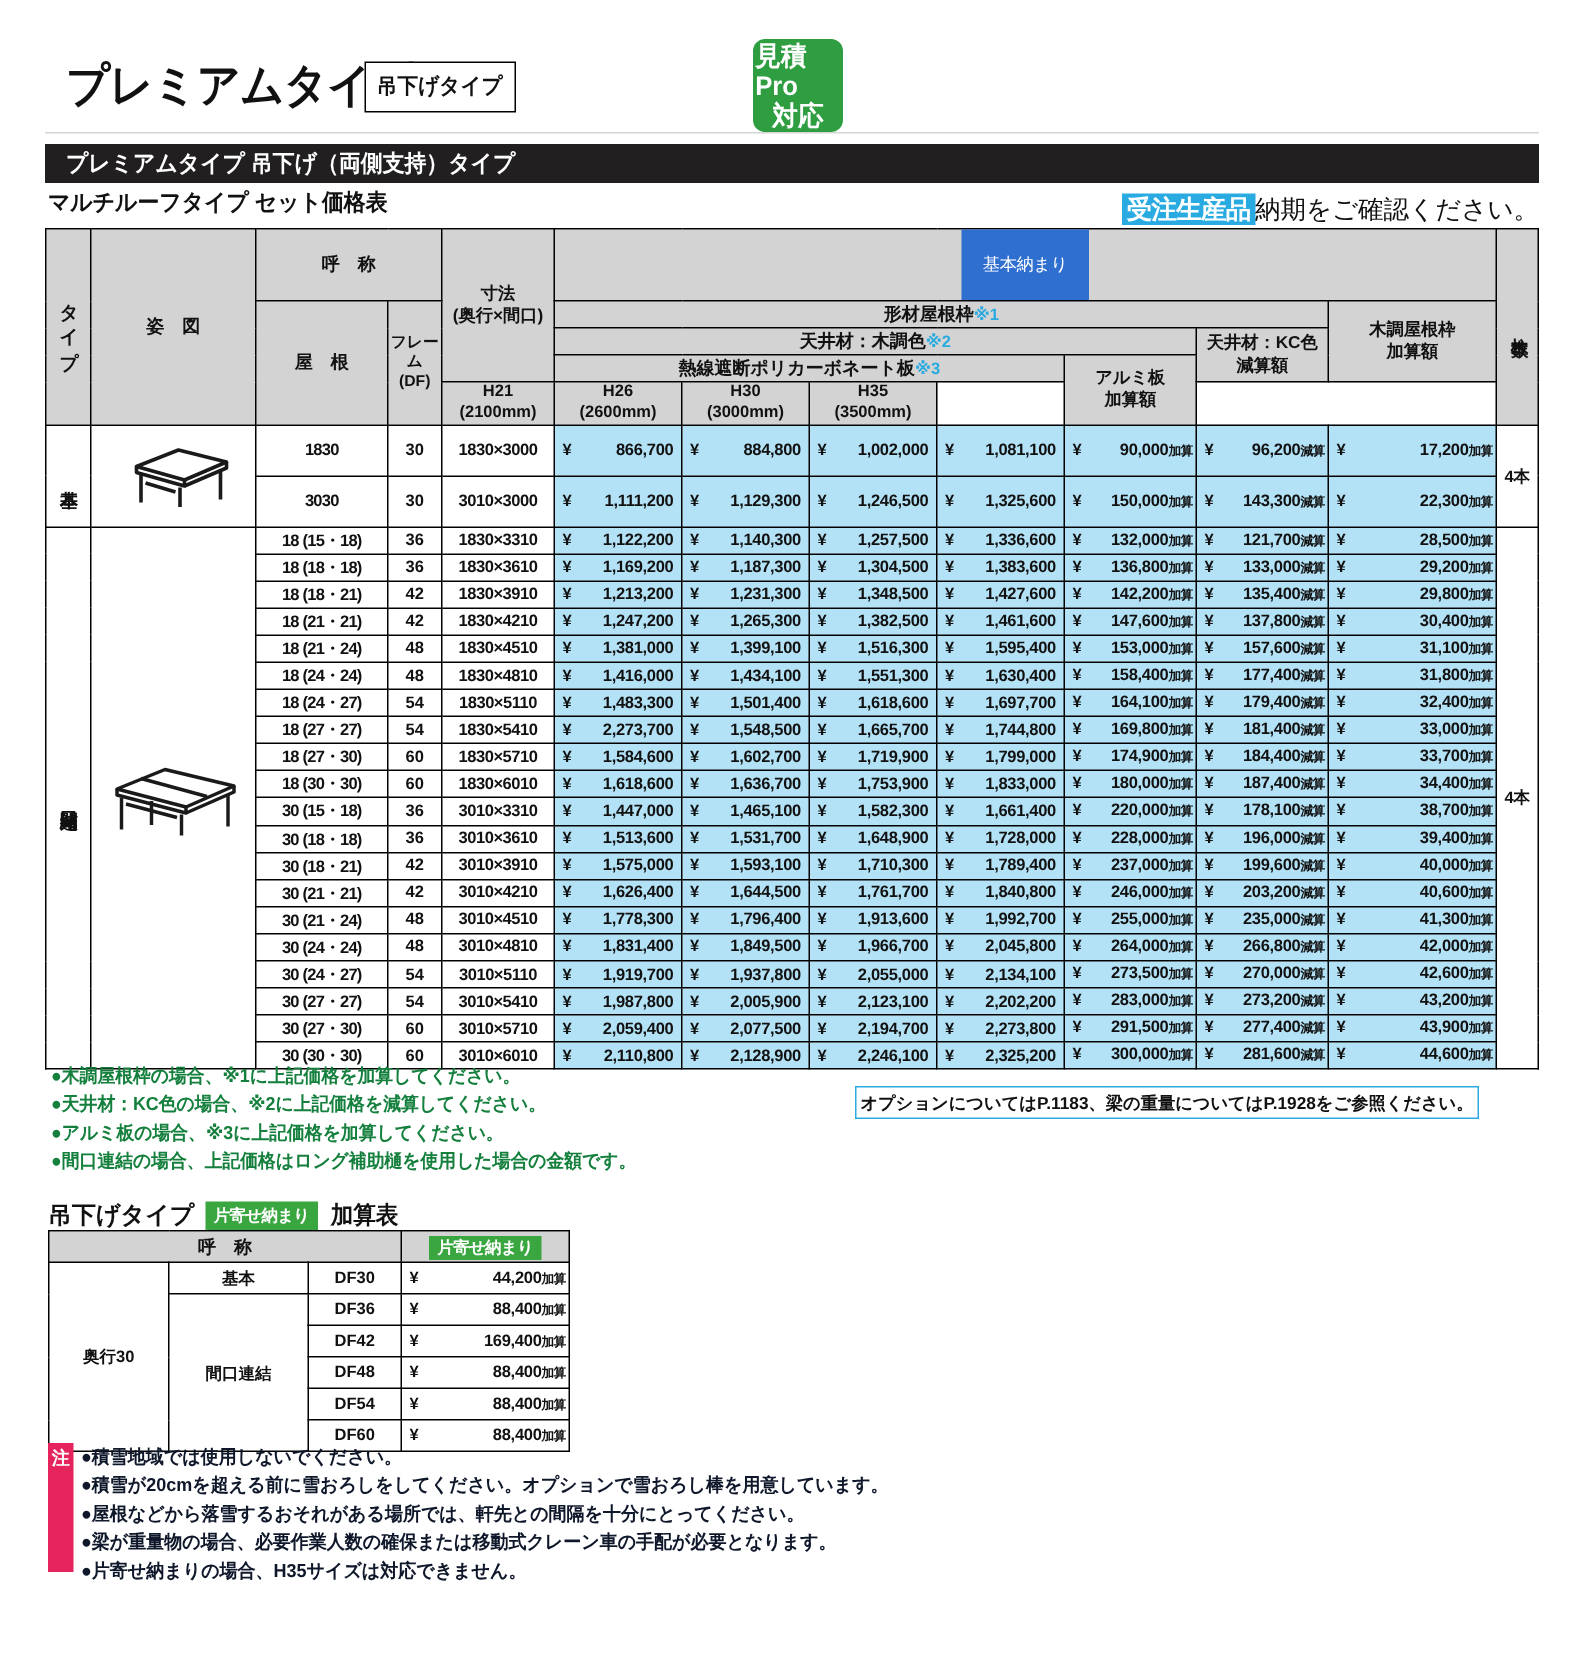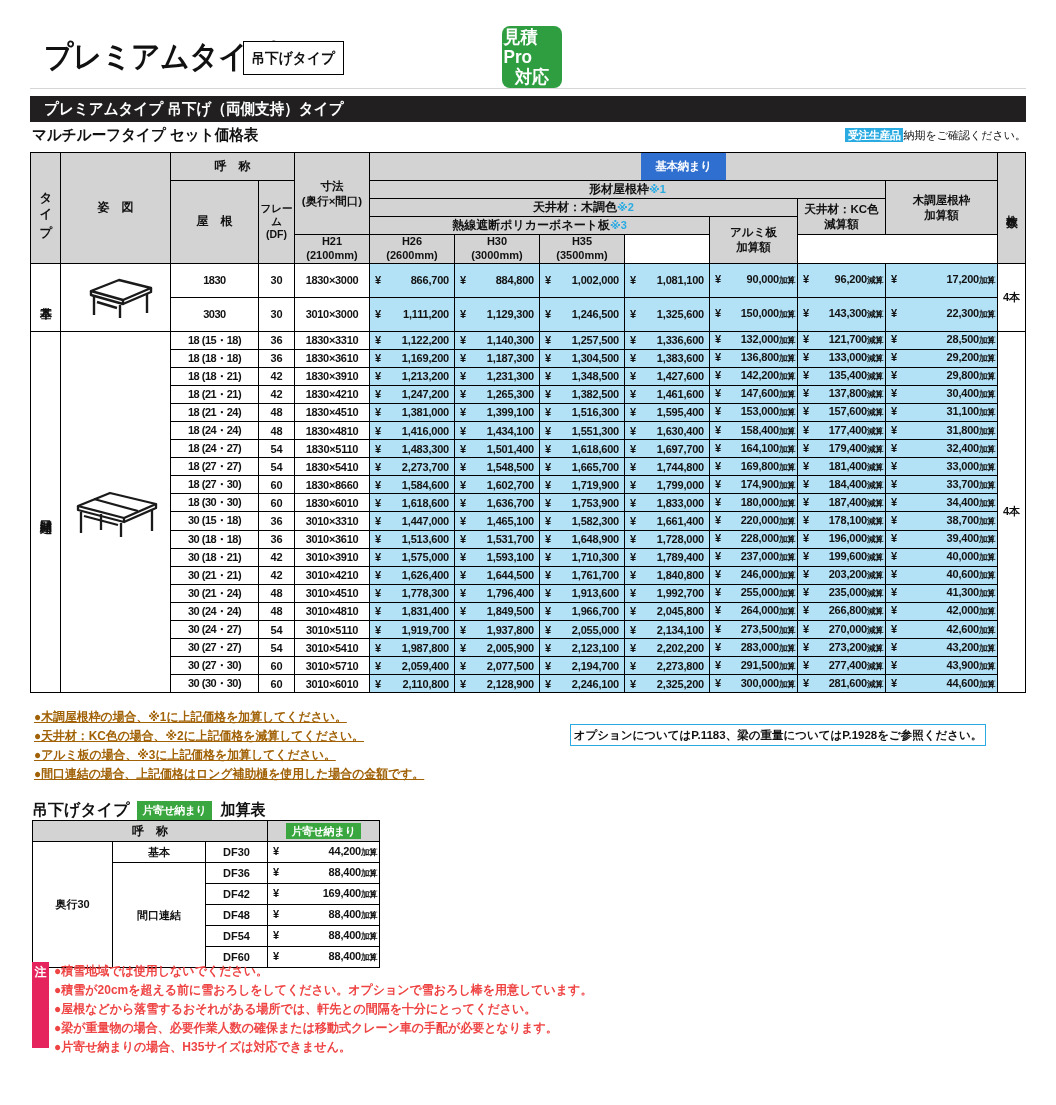--- a/index.html
+++ b/index.html
@@ -51,21 +51,21 @@
     margin-left: 14px; font-size: 15.5px; font-weight: bold;
     transform: scaleX(0.94); transform-origin: left center; white-space: nowrap;
   }
 
   .subtitle-row { position: absolute; left: 30px; top: 124px; width: 996px; height: 24px; }
   .subtitle {
     position: absolute; left: 2px; top: 1px; font-size: 15.5px; font-weight: bold;
     transform: scaleX(0.94); transform-origin: left center; white-space: nowrap;
   }
   .made-to-order {
-    position: absolute; right: 0; top: 4px; font-size: 11px; white-space: nowrap; margin-left: 44px;
+    position: absolute; right: 0; top: 4px; font-size: 17px; white-space: nowrap; margin-left: 44px;
   }
   .mto-badge {
     background: #29abe2; color: #ffffff; padding: 1px 3px; font-weight: bold;
     letter-spacing: -0.5px;
   }
 
   
   table.grid { border-collapse: collapse; table-layout: fixed; }
   table.grid td, table.grid th {
     border: 1px solid #000; padding: 0; text-align: center; vertical-align: middle;
@@ -83,35 +83,35 @@
   .blue { background: #b3e1f5; }
   .price { font-size: 13.5px; font-weight: bold; white-space: nowrap; letter-spacing: -0.2px; }
   .price .y { float: left; padding-left: 5px; font-weight: bold; }
   .price .n { float: right; padding-right: 5px; }
   .price.addcell .n { padding-right: 2px; }
   .suffix { font-size: 8.5px; font-weight: bold; letter-spacing: -0.5px; }
   .dim { font-size: 11.5px; font-weight: normal; letter-spacing: -0.3px; }
   .nm { font-size: 12px; font-weight: bold; letter-spacing: -0.5px; }
   .ref { font-size: 11.5px; font-weight: bold; }
   .basic-badge {
-    background: #2f6fd0; color: #fff; font-weight: bold; padding: 6px 14px;
+    background: #2f6fd0; color: #fff; font-weight: normal; padding: 16px 14px;
     font-size: 11.5px; display: inline-block; letter-spacing: -0.3px;
   }
   .mark { color: #29abe2; font-weight: bold; }
   .h-lab { font-size: 12.5px; font-weight: bold; line-height: 1.25; }
   .h-lab small { font-size: 11px; display: block; font-weight: bold; }
   .two-line { line-height: 1.25; font-size: 11.5px; }
 
   
   .fig-cell svg { display: block; margin: 0 auto; }
 
   
   .notes {
     position: absolute; left: 34px; top: 708px; width: 560px;
-    font-size: 12.5px; color: #a16207; font-weight: bold; line-height: 1.52; text-decoration: underline;
+    font-size: 12.5px; color: #15803d; font-weight: bold; line-height: 1.52;
   }
   .notes div { white-space: nowrap; transform: scaleX(0.95); transform-origin: left center; }
   .option-box {
     position: absolute; left: 570px; top: 724px; width: 416px; height: 22px;
     border: 1.4px solid #29abe2; background: #fff;
     display: flex; align-items: center; justify-content: center;
     font-size: 11.5px; font-weight: bold; color: #111; white-space: nowrap;
   }
 
   
@@ -133,21 +133,21 @@
   .caution-mark {
     position: absolute; left: 0; top: 0; width: 17px; height: 86px;
     background: #e5245e;
   }
   .caution-mark span {
     color: #fff; font-size: 12px; font-weight: bold;
     display: block; text-align: center; padding-top: 2px;
   }
   .caution-list {
     position: absolute; left: 22px; top: 0px;
-    font-size: 12.5px; font-weight: bold; line-height: 1.52; color: #ef4444;
+    font-size: 12.5px; font-weight: bold; line-height: 1.52; color: #0f172a;
   }
   .caution-list div { white-space: nowrap; transform: scaleX(0.96); transform-origin: left center; }
 </style>
 </head>
 <body>
 
 <div class="header">
   <div class="title-main">プレミアムタイプ</div>
 
   <div class="tag-box tag1">
@@ -638,21 +638,21 @@
           <span class="n">181,400<span class="suffix">減算</span></span>
         </td>
         <td class="blue price addcell">
           <span class="y">¥</span>
           <span class="n">33,000<span class="suffix">加算</span></span>
         </td>
       </tr>
       <tr style="height: 18.1px;">
         <td class="nm">18 (27・30)</td>
         <td class="ref">60</td>
-        <td class="dim">1830×8660</td>
+        <td class="dim">1830×5710</td>
         <td class="blue price">
           <span class="y">¥</span>
           <span class="n">1,584,600</span>
         </td>
         <td class="blue price">
           <span class="y">¥</span>
           <span class="n">1,602,700</span>
         </td>
         <td class="blue price">
           <span class="y">¥</span>

